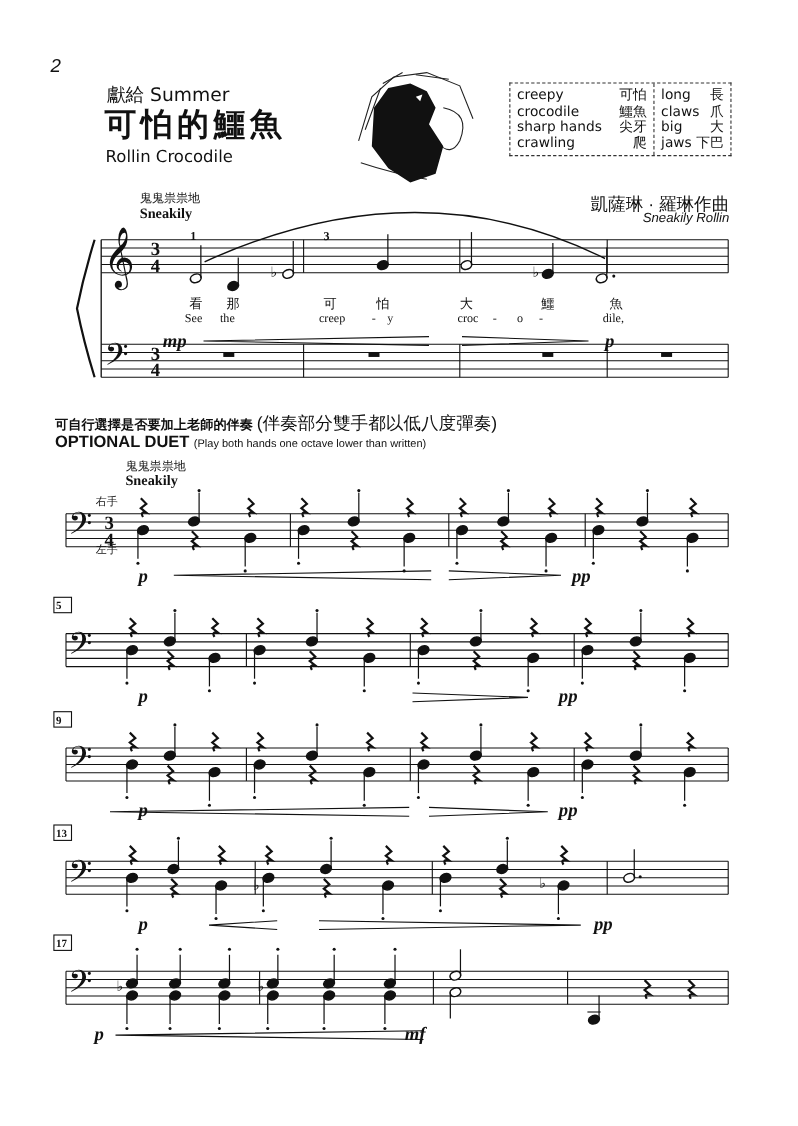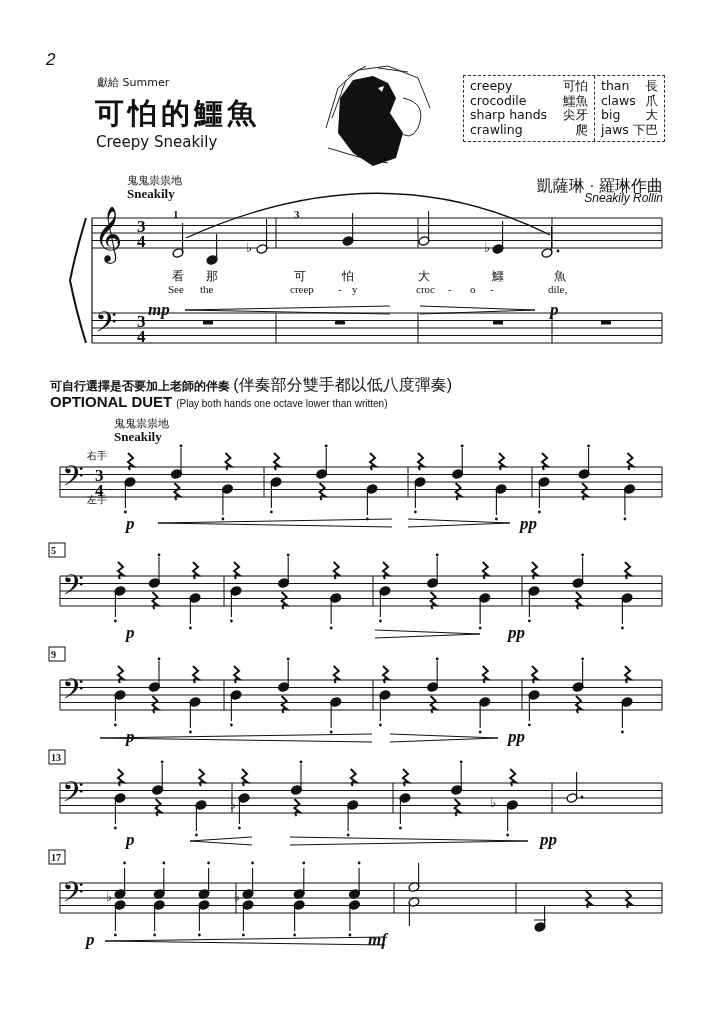--- a/index.html
+++ b/index.html
@@ -1,19 +1,19 @@
 <!DOCTYPE html>
 <html><head>
 <meta charset="utf-8">
 <style>
   html,body{margin:0;padding:0;background:#fff;}
   body{width:725px;height:1024px;position:relative;overflow:hidden;font-family:"Liberation Sans",sans-serif;color:#111;}
   .abs{position:absolute;}
   .page-num{left:46px;top:50px;font-size:17px;font-style:italic;}
-  .dedication{left:97px;top:75px;font-size:11px;font-family:"DejaVu Sans",sans-serif;}
+  .dedication{left:97px;top:75px;font-size:17px;font-family:"DejaVu Sans",sans-serif;}
   .title-cn{left:95px;top:94px;font-size:29px;font-weight:bold;letter-spacing:4px;font-family:Liberation Sans, sans-serif;}
   .title-en{left:96px;top:133px;font-size:15px;font-family:"DejaVu Sans",sans-serif;}
   .illus{left:318px;top:58px;width:118px;height:115px;}
   .vocab{left:463px;top:75px;width:200px;height:65px;border:1.5px dashed #333;display:flex;font-size:12.5px;line-height:14.5px;font-family:"DejaVu Sans",sans-serif;justify-content:flex-end;}
   .vocab .col{padding:3px 6px;}
   .vocab .col1{border-right:1.5px dashed #333;width:118px;}
   .vocab .row{display:flex;justify-content:space-between;}
   .composer-cn{right:62px;top:176px;font-size:16px;}
   .composer-en{right:62px;top:191px;font-size:12px;font-style:italic;}
   .tempo-cn{left:127px;top:173px;font-size:11px;}
@@ -25,21 +25,21 @@
   .tempo2-cn{left:114px;top:416px;font-size:11px;}
   .tempo2-en{left:114px;top:429px;font-size:13px;font-weight:bold;font-family:"Liberation Serif",serif;}
   svg.music{position:absolute;left:0;top:0;}
 </style>
 </head>
 <body>
 
 <div class="abs page-num">2</div>
 <div class="abs dedication">獻給 Summer</div>
 <div class="abs title-cn">可怕的鱷魚</div>
-<div class="abs title-en">Creepy Sneakily</div>
+<div class="abs title-en">Rollin Crocodile</div>
 
 <div class="abs illus">
   <svg width="118" height="115" viewBox="0 0 118 115">
     <g stroke="#222" stroke-width="1" fill="none">
       <path d="M8 70 L20 30 L40 12 L70 8 L100 20 L112 50"></path>
       <path d="M14 60 L28 22 M30 18 L48 8 M60 10 L90 14"></path>
       <path d="M85 40 Q110 45 100 70 Q92 85 80 72"></path>
       <path d="M10 90 Q40 100 70 105"></path>
     </g>
     <path d="M22 40 L35 22 L55 18 L70 25 L78 40 L72 55 L85 75 L78 100 L55 108 L35 95 L20 75 Z" fill="#111"></path>
@@ -61,21 +61,21 @@
         <span>sharp hands</span>
         <span>尖牙</span>
       </div>
     <div class="row">
         <span>crawling</span>
         <span>爬</span>
       </div>
   </div>
   <div class="col" style="flex:1">
     <div class="row">
-        <span>than</span>
+        <span>long</span>
         <span>長</span>
       </div>
     <div class="row">
         <span>claws</span>
         <span>爪</span>
       </div>
     <div class="row">
         <span>big</span>
         <span>大</span>
       </div>

